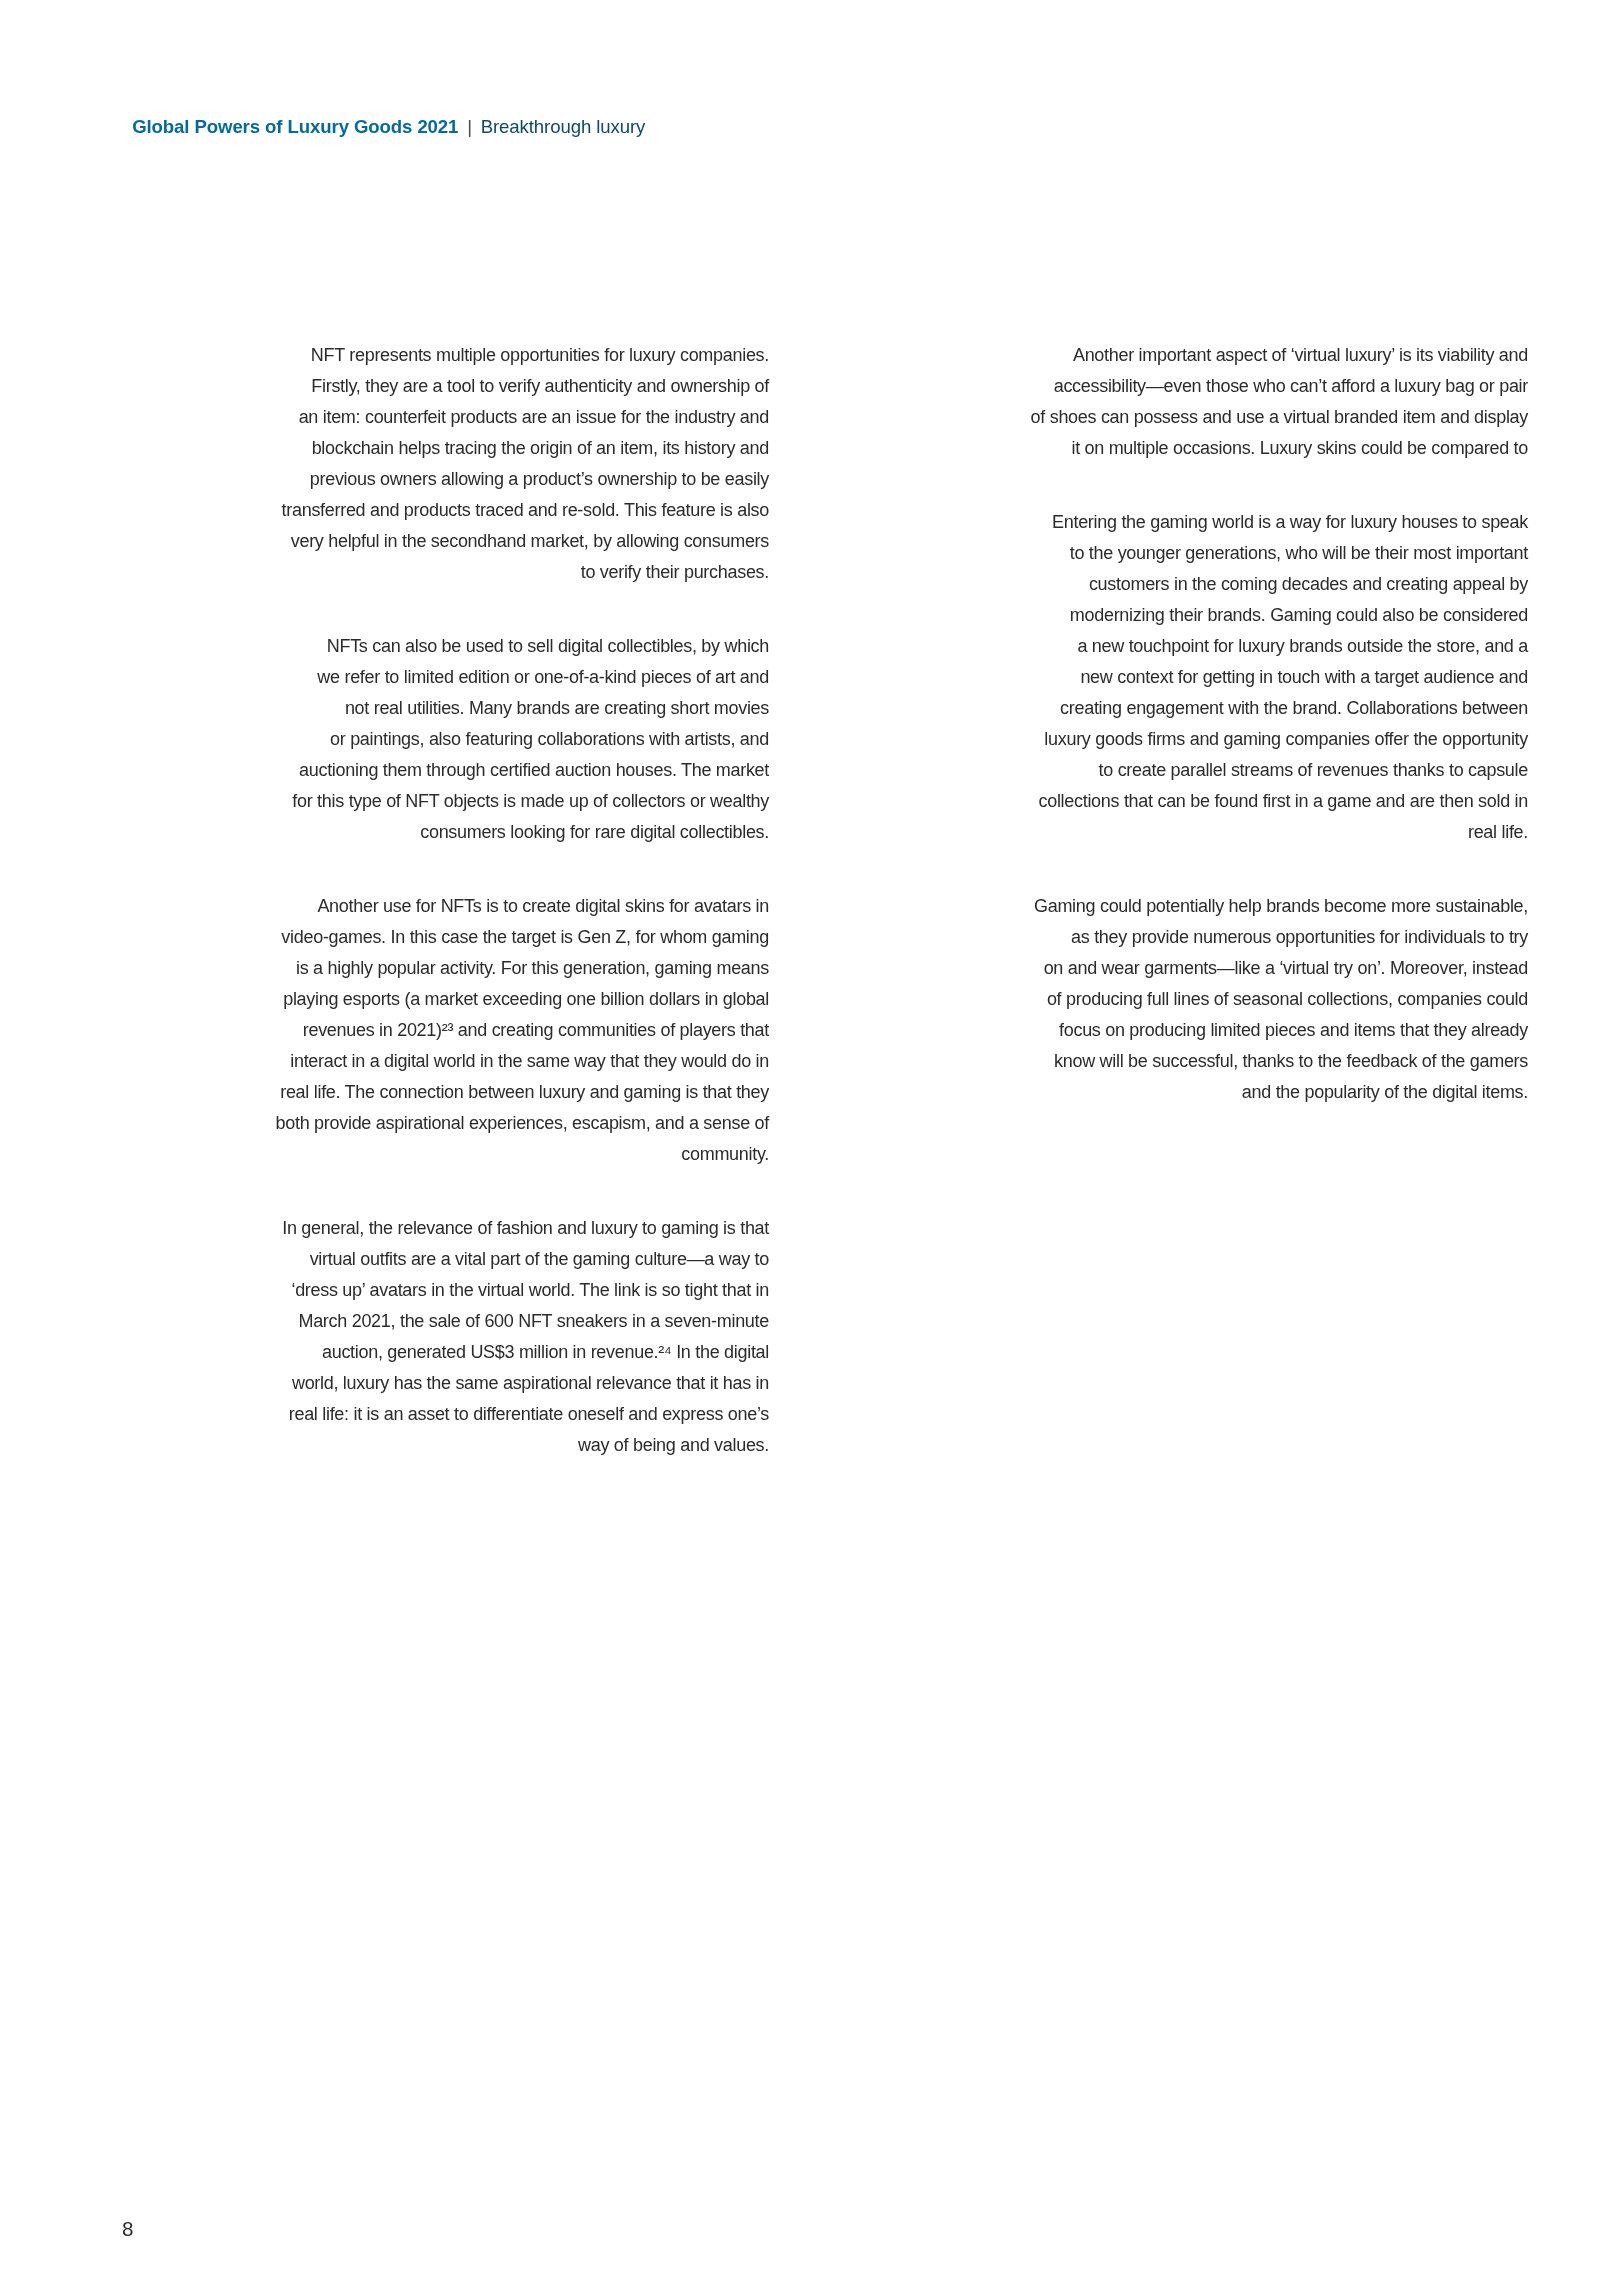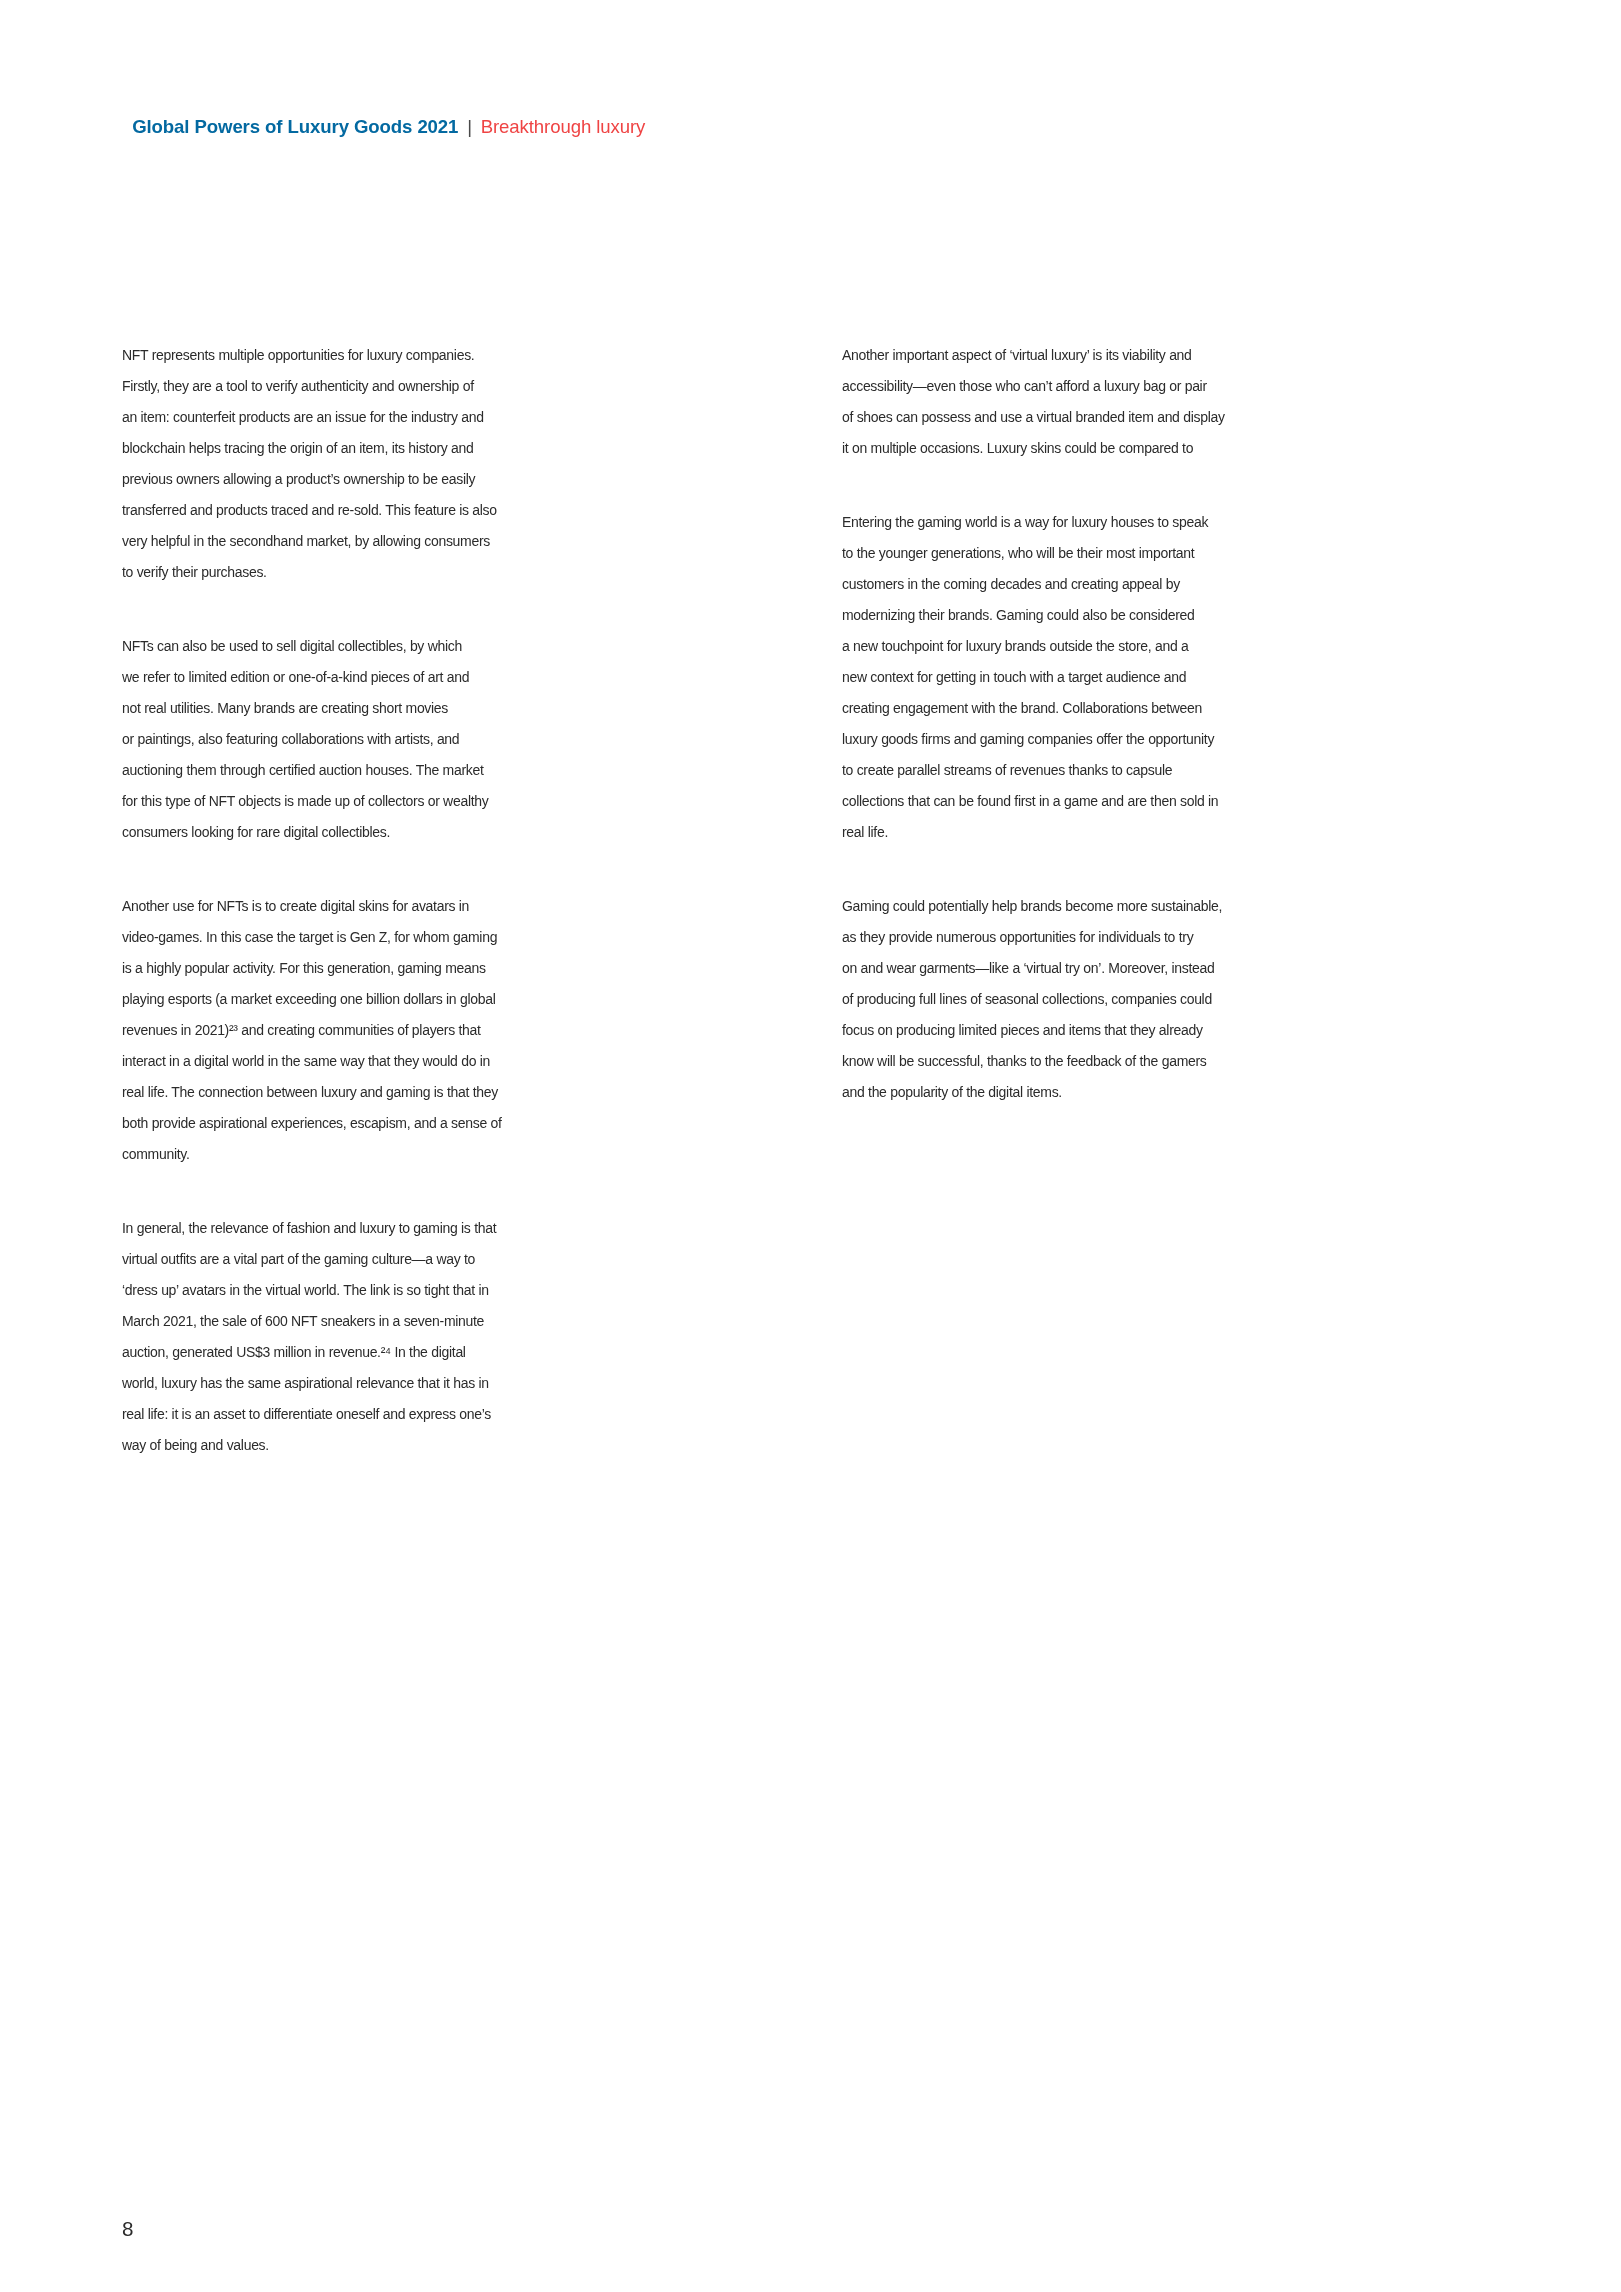--- a/index.html
+++ b/index.html
@@ -28,29 +28,30 @@
     font-weight: 700;
     color: #121212;
   }
   .page-header .separator {
     font-weight: 300;
     color: #4a4a4a;
     margin: 0 8.8px;
   }
   .page-header .chapter-title {
     font-weight: 300;
-    color: #ef4444;
+    color: #0c4a6e;
   }
   .column {
     position: absolute;
     top: 340px;
-    font-size: 14px;
+    font-size: 18px;
     font-weight: 300;
     line-height: 31px;
     letter-spacing: -0.3px;
+    text-align: right;
   }
   .column-left  { left: 122px; width: 647px; }
   .column-right { left: 842px; width: 686px; }
   .para {
     margin: 0 0 43px 0;
     padding: 0;
   }
   .line {
     display: block;
     white-space: pre;

